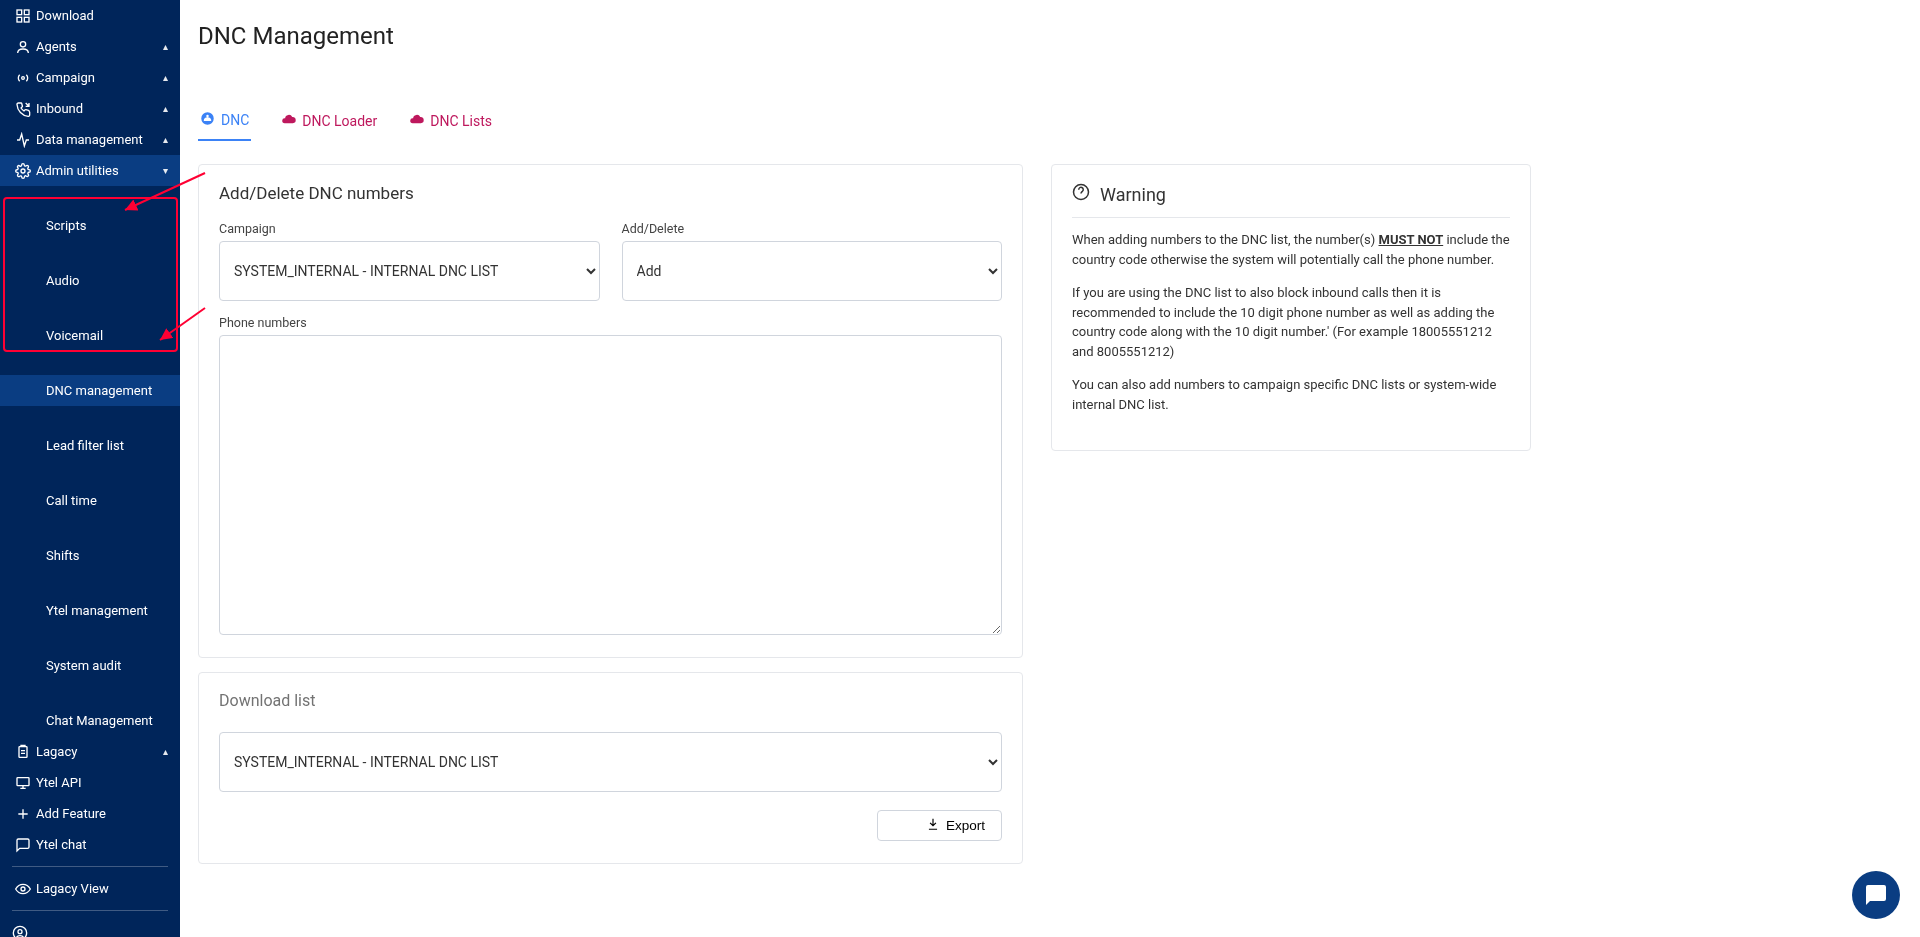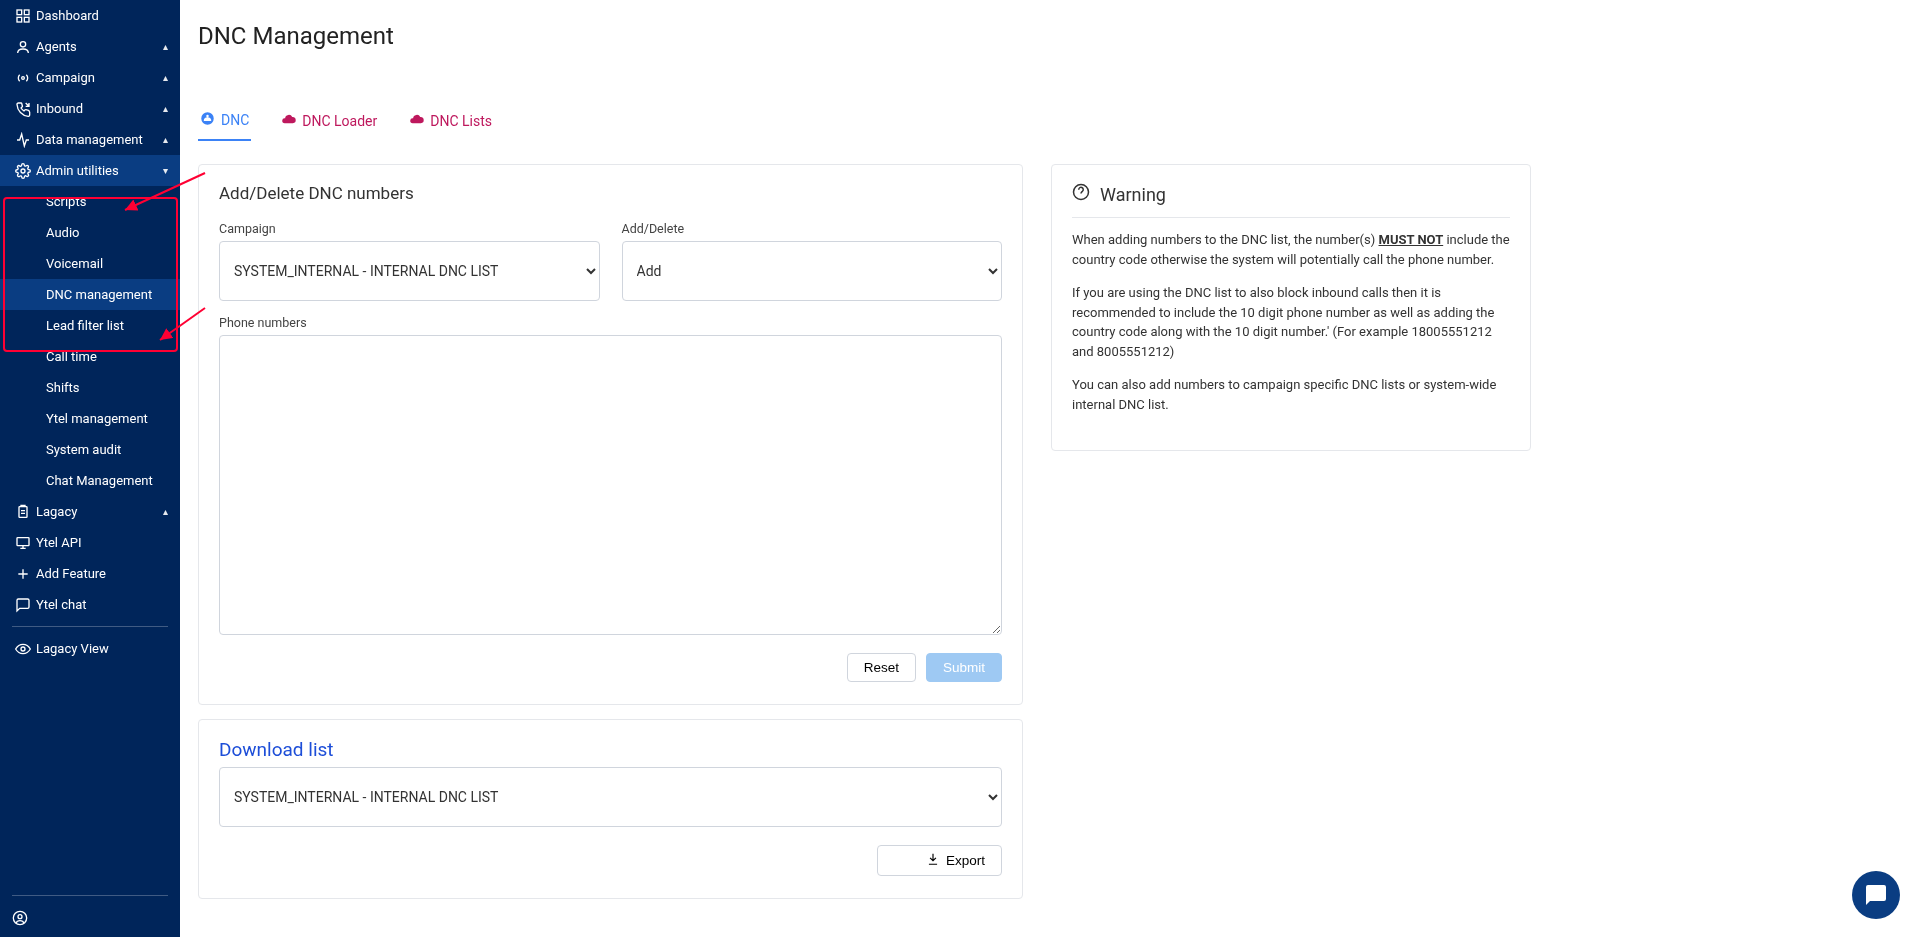--- a/index.html
+++ b/index.html
@@ -42,20 +42,21 @@
   justify-content: center;
 }
 .nav-item .label { flex: 1; padding-left: 2px; }
 .nav-item .caret {
   font-size: 10px;
   opacity: .9;
 }
 .nav-item.sub {
   padding-left: 44px;
   min-height: 31px;
+  margin-top: 24px;
 }
 .nav-item.selected-parent { background: #0a3d82; }
 .nav-item.sub.selected { background: #0a3d82; }
 .sidebar hr {
   border: none;
   border-top: 1px solid rgba(255,255,255,.25);
   margin: 6px 12px;
 }
 .sidebar .bottom-spacer { flex: 1; }
 .sidebar .footer-row {
@@ -168,38 +169,38 @@
   height: 48px;
   border-radius: 50%;
   background: #0a3d82;
   display: flex;
   align-items: center;
   justify-content: center;
   color: #fff;
   cursor: pointer;
 }
 svg.arrow { position: absolute; z-index: 6; pointer-events: none; }
-.panel.download .panel-title { font-size: 19px; font-weight: 400; margin-bottom: 6px; color:#1d4ed8;}
+.panel.download .panel-title { font-size: 16px; font-weight: 400; margin-bottom: 22px; color:#737373;}
 </style>
 </head>
 <body>
 
 <div class="app-container">
   <aside class="sidebar">
 
     <div class="nav-item top-level">
       <span class="icon-slot">
         <svg width="16" height="16" viewBox="0 0 24 24" fill="none" stroke="currentColor" stroke-width="2">
             <rect x="3" y="3" width="7" height="7"></rect>
             <rect x="14" y="3" width="7" height="7"></rect>
             <rect x="3" y="14" width="7" height="7"></rect>
             <rect x="14" y="14" width="7" height="7"></rect>
           </svg>
       </span>
-      <span class="label">Dashboard</span>
+      <span class="label">Download</span>
     </div>
 
     <div class="nav-item top-level">
       <span class="icon-slot">
         <svg width="16" height="16" viewBox="0 0 24 24" fill="none" stroke="currentColor" stroke-width="2">
             <circle cx="12" cy="8" r="4"></circle>
             <path d="M4 21c0-4 4-6 8-6s8 2 8 6"></path>
           </svg>
       </span>
       <span class="label">Agents</span>
@@ -385,24 +386,20 @@
               <label class="form-label">Add/Delete</label>
               <select>
                 <option>Add</option>
               </select>
             </div>
           </div>
           <div class="form-group">
             <label class="form-label">Phone numbers</label>
             <textarea style=""></textarea>
           </div>
-          <div class="btn-row">
-            <button class="btn">Reset</button>
-            <button class="btn btn-primary">Submit</button>
-          </div>
         </div>
 
         <div class="panel download">
           <div class="panel-title">Download list</div>
           <select>
             <option>SYSTEM_INTERNAL - INTERNAL DNC LIST</option>
           </select>
           <div class="btn-row">
             <button class="btn btn-icon">
               <span>

